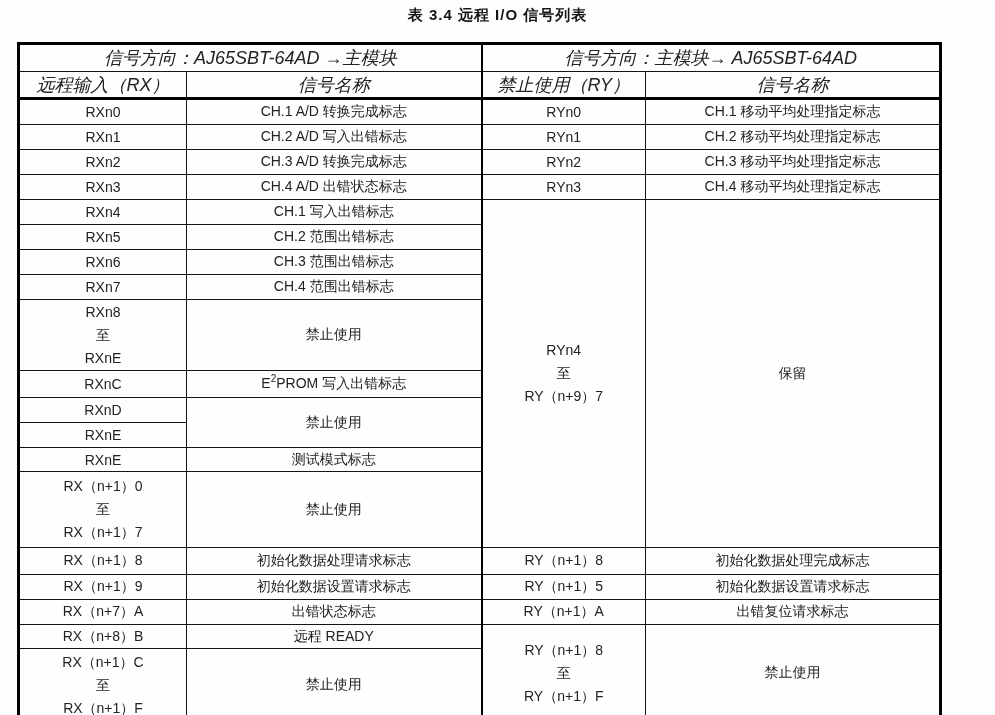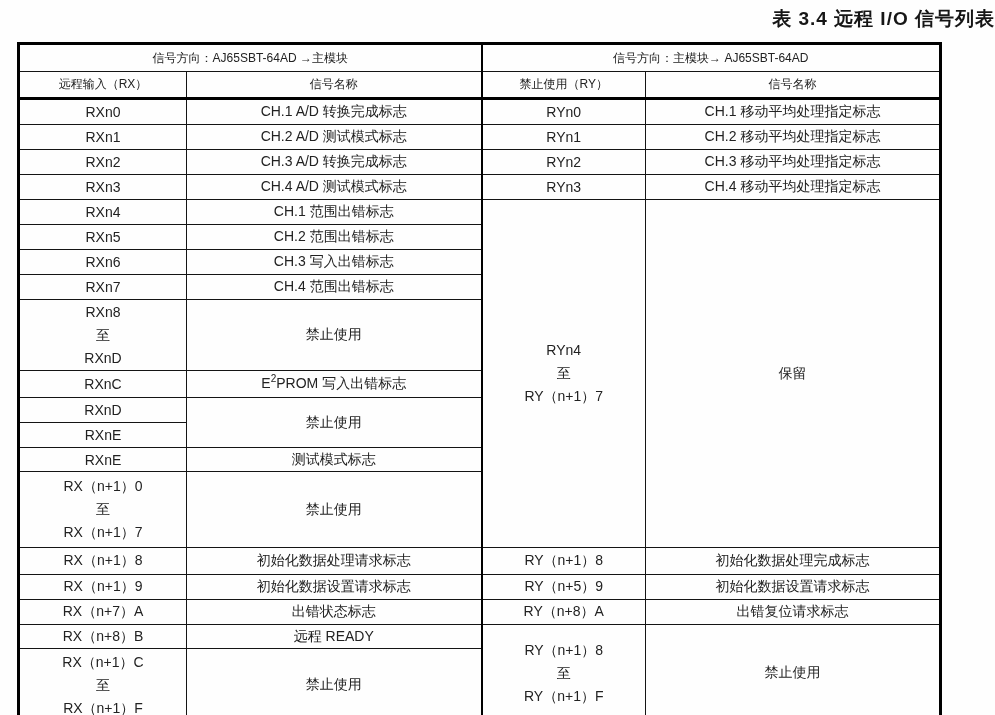--- a/index.html
+++ b/index.html
@@ -16,22 +16,22 @@
     width: 995px;
     height: 715px;
     background: #fefefe;
     overflow: hidden;
   }
   .title {
     position: absolute;
     top: 6px;
     left: 0;
     width: 995px;
-    text-align: right;
-    font-size: 19px;
+    text-align: center;
+    font-size: 15px;
     font-weight: bold;
     color: #161616;
     letter-spacing: 1px;
   }
   table.signal-table {
     position: absolute;
     left: 17px;
     top: 42px;
     width: 922px;
     border-collapse: collapse;
@@ -42,21 +42,22 @@
     border: 1px solid #141414;
     text-align: center;
     vertical-align: middle;
     font-size: 14px;
     font-weight: normal;
     padding: 0 2px;
     overflow: hidden;
     color: #222222;
   }
   .signal-table th {
-    font-size: 12px;
+    font-size: 18px;
+    font-style: italic;
   }
   .mid { border-right: 2px solid #000 !important; }
   .thickb { border-bottom: 3px solid #000 !important; }
   .pre { white-space: pre-line; line-height: 23px; }
   .h26 { height: 26px; }
   .h25 { height: 25px; }
   .h24 { height: 24px; margin-left: 9px; }
   .h23 { height: 23px; }
   .h70 { height: 70px; }
   .h72 { height: 72px; }
@@ -95,62 +96,62 @@
       </tr>
 
       <tr>
         <td class="h24">RXn0</td>
         <td class="h24 mid">CH.1 A/D 转换完成标志</td>
         <td class="h24">RYn0</td>
         <td class="h24">CH.1 移动平均处理指定标志</td>
       </tr>
       <tr>
         <td class="h24">RXn1</td>
-        <td class="h24 mid">CH.2 A/D 测试模式标志</td>
+        <td class="h24 mid">CH.2 A/D 写入出错标志</td>
         <td class="h24">RYn1</td>
         <td class="h24">CH.2 移动平均处理指定标志</td>
       </tr>
       <tr>
         <td class="h24">RXn2</td>
         <td class="h24 mid">CH.3 A/D 转换完成标志</td>
         <td class="h24">RYn2</td>
         <td class="h24">CH.3 移动平均处理指定标志</td>
       </tr>
       <tr>
         <td class="h24">RXn3</td>
-        <td class="h24 mid">CH.4 A/D 测试模式标志</td>
+        <td class="h24 mid">CH.4 A/D 出错状态标志</td>
         <td class="h24">RYn3</td>
         <td class="h24">CH.4 移动平均处理指定标志</td>
       </tr>
 
       <tr>
         <td class="h24">RXn4</td>
-        <td class="h24 mid">CH.1 范围出错标志</td>
+        <td class="h24 mid">CH.1 写入出错标志</td>
         <td rowspan="10" class="pre">RYn4
 至
-RY（n+1）7</td>
+RY（n+9）7</td>
         <td rowspan="10">保留</td>
       </tr>
       <tr>
         <td class="h24">RXn5</td>
         <td class="h24 mid">CH.2 范围出错标志</td>
       </tr>
       <tr>
         <td class="h24">RXn6</td>
-        <td class="h24 mid">CH.3 写入出错标志</td>
+        <td class="h24 mid">CH.3 范围出错标志</td>
       </tr>
       <tr>
         <td class="h24">RXn7</td>
         <td class="h24 mid">CH.4 范围出错标志</td>
       </tr>
 
       <tr>
         <td class="h70 pre">RXn8
 至
-RXnD</td>
+RXnE</td>
         <td class="h70 mid">禁止使用</td>
       </tr>
 
       <tr>
         <td class="h26">RXnC</td>
         <td class="h26 mid"><span>E</span><sup class="e2">2</sup><span>PROM 写入出错标志</span></td>
       </tr>
 
       <tr>
         <td class="h24">RXnD</td>
@@ -174,27 +175,27 @@
 
       <tr>
         <td class="h26">RX（n+1）8</td>
         <td class="h26 mid">初始化数据处理请求标志</td>
         <td class="h26">RY（n+1）8</td>
         <td class="h26">初始化数据处理完成标志</td>
       </tr>
       <tr>
         <td class="h24">RX（n+1）9</td>
         <td class="h24 mid">初始化数据设置请求标志</td>
-        <td class="h24">RY（n+5）9</td>
+        <td class="h24">RY（n+1）5</td>
         <td class="h24">初始化数据设置请求标志</td>
       </tr>
       <tr>
         <td class="h24">RX（n+7）A</td>
         <td class="h24 mid">出错状态标志</td>
-        <td class="h24">RY（n+8）A</td>
+        <td class="h24">RY（n+1）A</td>
         <td class="h24">出错复位请求标志</td>
       </tr>
 
       <tr>
         <td class="h23">RX（n+8）B</td>
         <td class="h23 mid">远程 READY</td>
         <td rowspan="2" class="pre">RY（n+1）8
 至
 RY（n+1）F</td>
         <td rowspan="2">禁止使用</td>

